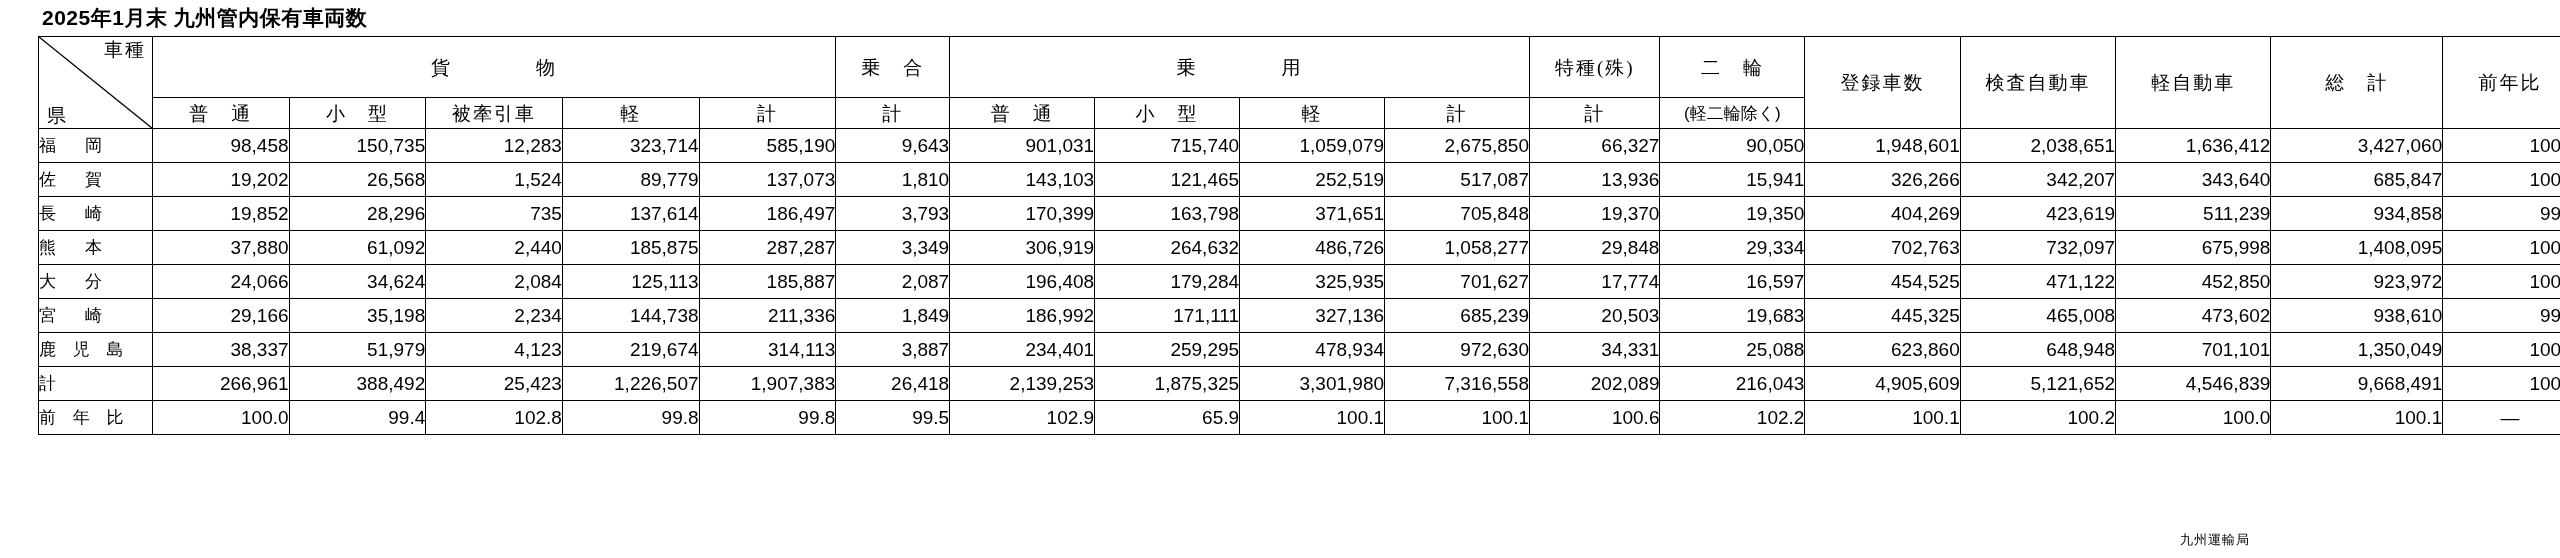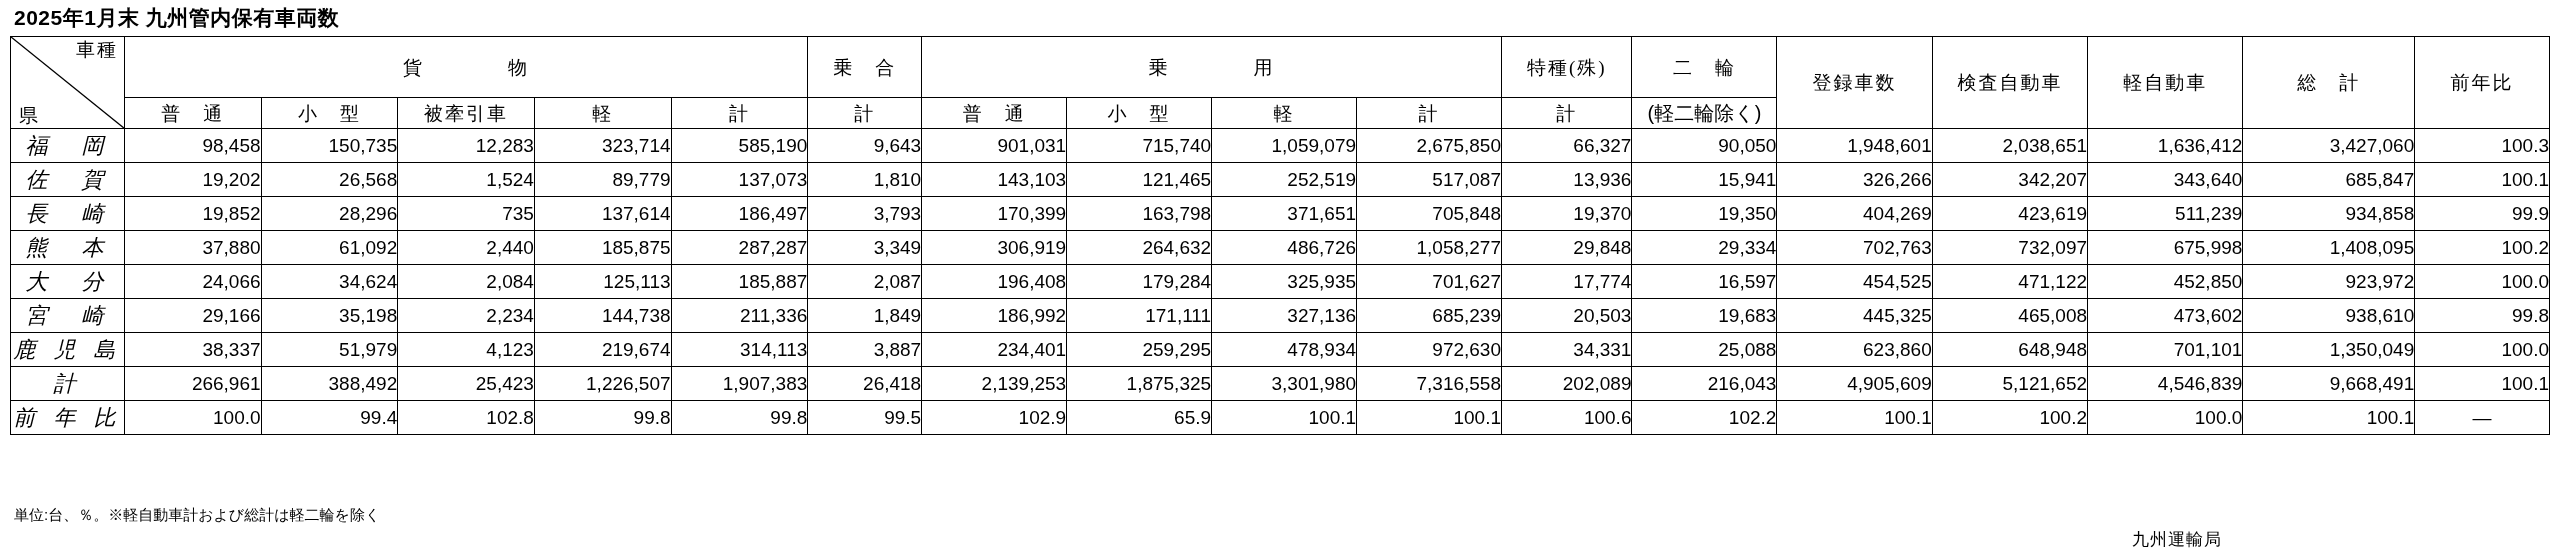--- a/index.html
+++ b/index.html
@@ -14,20 +14,21 @@
     color: #000000;
     position: relative;
     overflow: hidden;
   }
   .page {
     position: relative;
     width: 2236px;
     height: 558px;
     box-sizing: border-box;
     padding: 6px 10px 0 10px;
+    margin-left: 28px;
   }
   .title {
     font-size: 21px;
     font-weight: bold;
     letter-spacing: 0.5px;
     margin: 0 0 6px 4px;
     line-height: 24px;
   }
   table.main {
     border-collapse: collapse;
@@ -48,21 +49,21 @@
     text-align: center;
     font-size: 19px;
     height: 30px;
     letter-spacing: 2px;
   }
   .hdr.tall {
     height: 60px;
   }
   .hdr .sub {
     display: block;
-    font-size: 20px;
+    font-size: 17px;
     letter-spacing: 0px;
   }
   .hdr .ln1 {
     display: block;
     letter-spacing: 2px;
     font-family: Liberation Serif, serif;
   }
   
   td.corner {
     position: relative;
@@ -82,47 +83,45 @@
     letter-spacing: 2px;
   }
   td.corner .ken {
     position: absolute;
     bottom: 3px;
     left: 8px;
     font-size: 19px;
   }
   
   td.pref {
-    text-align: center;
     height: 33px;
-    font-size: 22px;
+    font-size: 17px;
     letter-spacing: 6px;
     padding-left: 6px;
-    font-style: italic;
   }
   td.num {
     text-align: right;
     padding-right: 12px;
     height: 33px;
     font-size: 19px;
     font-family: "Liberation Sans", sans-serif;
   }
   tr.total td.pref, tr.ratio td.pref {
     letter-spacing: 6px;
   }
   .footnote {
     position: absolute;
     left: 14px;
     font-size: 15px;
     line-height: 18px;
   }
   .footer-right {
     position: absolute;
     right: 14px;
-    font-size: 17px;
+    font-size: 13px;
     line-height: 20px;
     letter-spacing: 1px;
   }
 </style>
 </head>
 <body>
 
 <div class="page">
 
   <div class="title">2025年1月末  九州管内保有車両数</div>
@@ -368,16 +367,15 @@
         <td class="num">102.2</td>
         <td class="num">100.1</td>
         <td class="num">100.2</td>
         <td class="num">100.0</td>
         <td class="num">100.1</td>
         <td class="num" style="text-align:center;padding-right:0">—</td>
       </tr>
     </tbody>
   </table>
 
-  <div class="footnote" style="top:506px">単位:台、％。※軽自動車計および総計は軽二輪を除く</div>
   <div class="footer-right" style="top:530px">九州運輸局</div>
 
 </div>
 
 </body></html>

